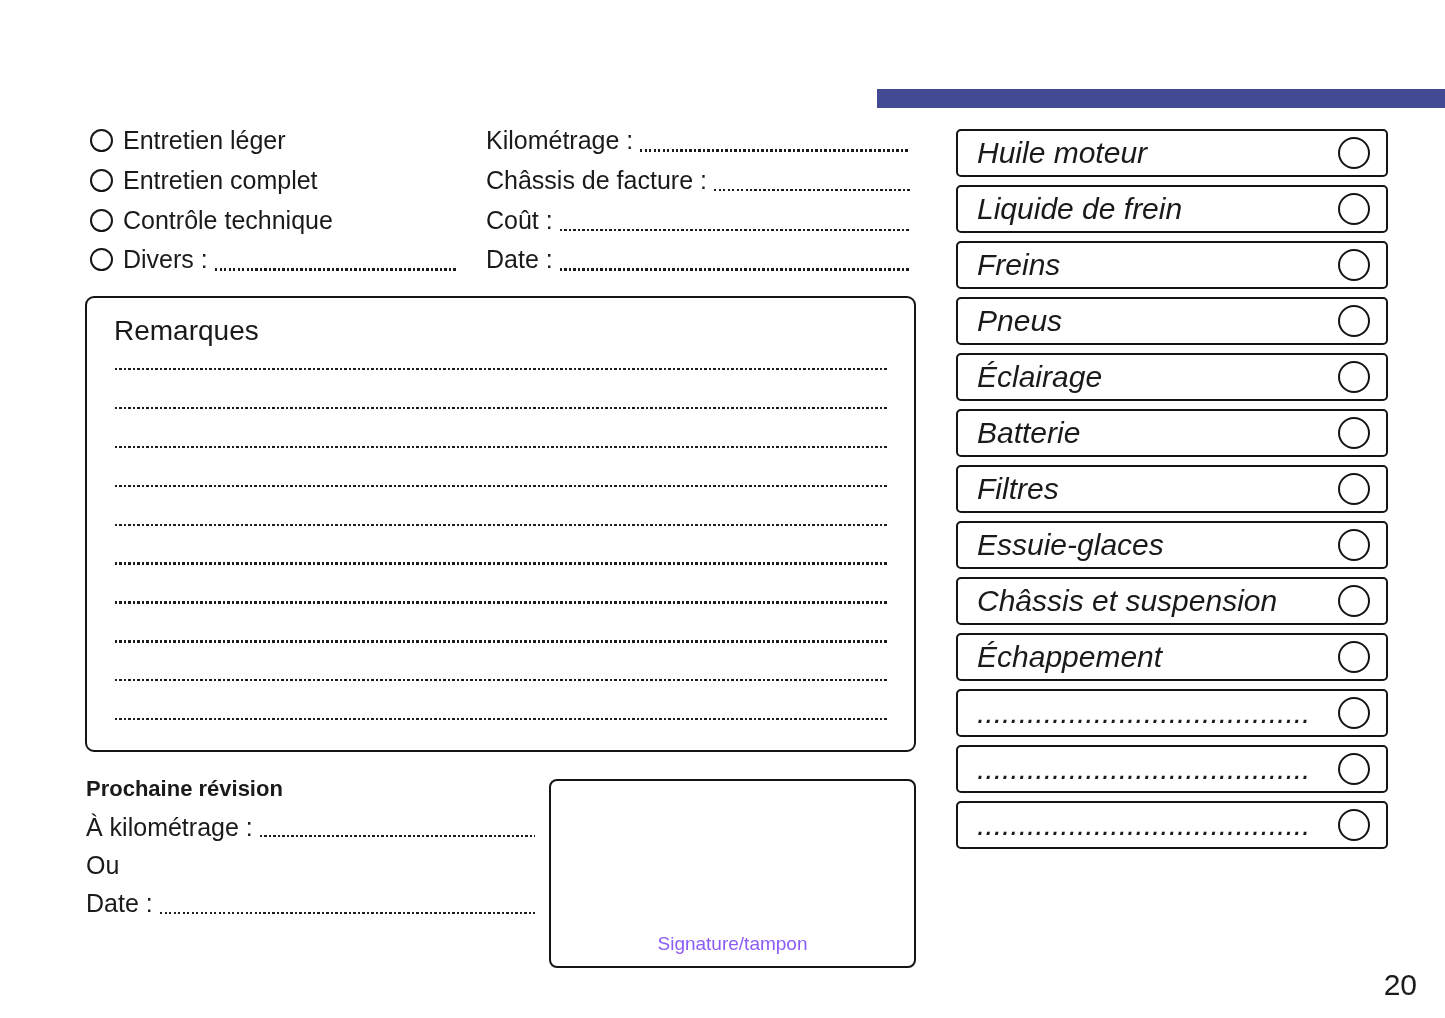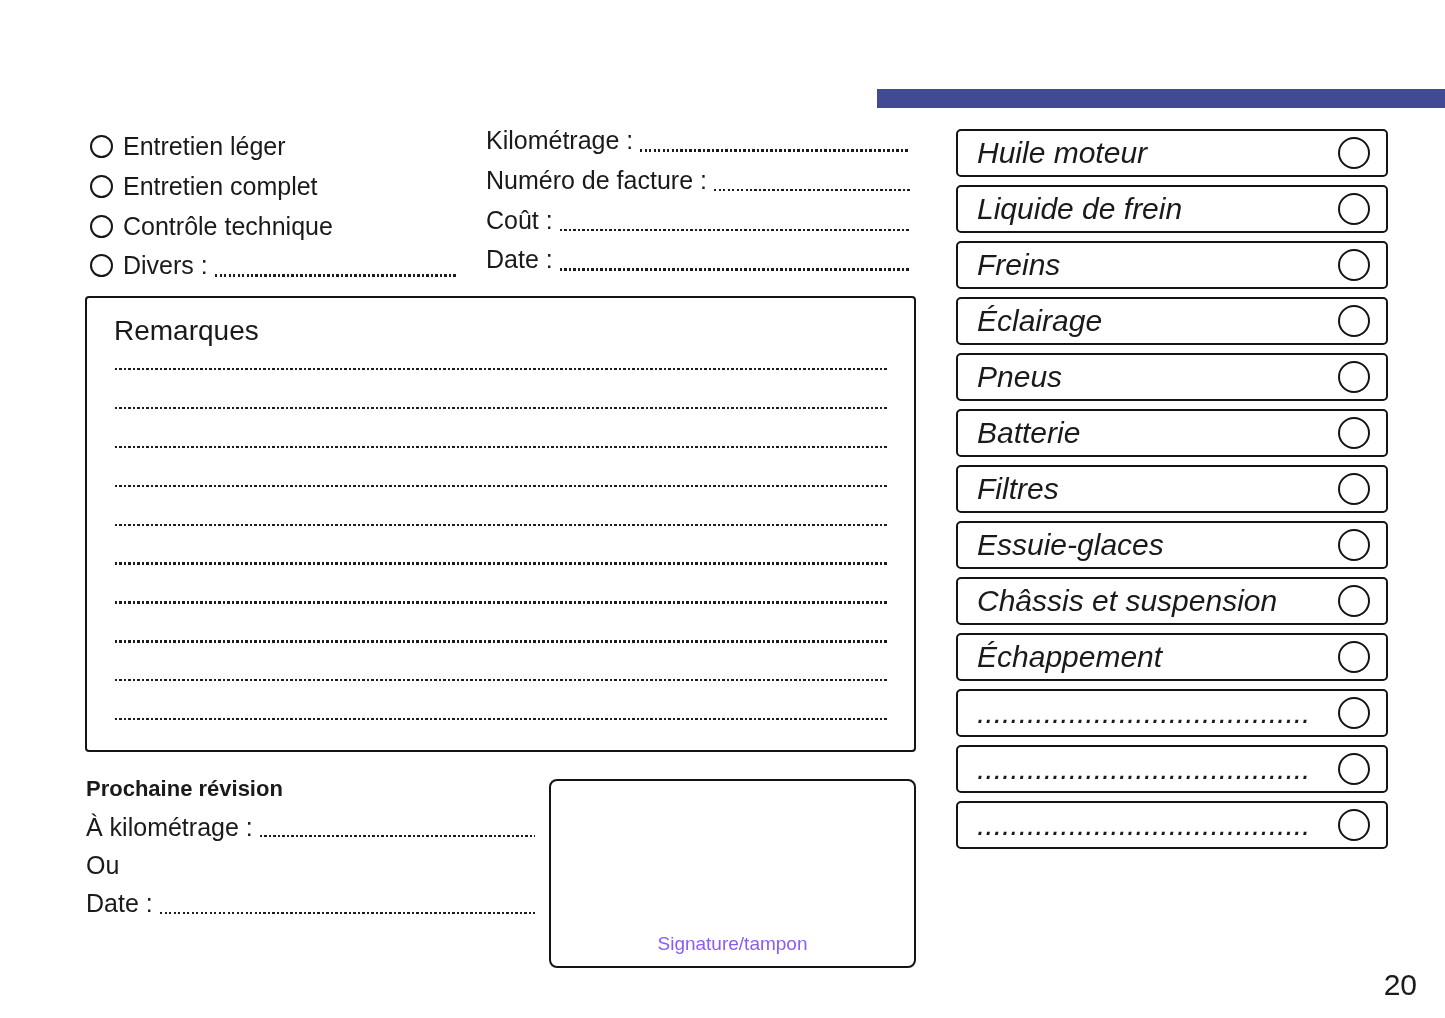--- a/index.html
+++ b/index.html
@@ -12,36 +12,36 @@
   
   .accent-bar { position:absolute; left:877px; top:89px; right:0; height:19px; background:#424A93; }
 
   
   .leader {
     flex:1; height:2.3px; margin-left:7px; align-self:flex-end; margin-bottom:9px;
     background:repeating-linear-gradient(90deg,#1c1c1c 0 2.2px, transparent 2.2px 4.5px);
   }
 
   
-  .service-types { position:absolute; left:90px; top:127px; width:368px; }
+  .service-types { position:absolute; left:90px; top:121px; width:368px; }
   .opt-row { display:flex; align-items:center; height:39.7px; }
   .radio {
     width:23px; height:23px; box-sizing:border-box; flex:none; margin-right:10px;
     border:2.6px solid #161616; border-radius:50%; background:#fff;
   }
   .opt-label, .field-label, .ns-label { font-size:25px; white-space:nowrap; }
 
   
   .record-fields { position:absolute; left:486px; top:121px; width:424px; }
   .field-row { display:flex; align-items:center; height:39.7px; }
 
   
   .remarks-box {
     position:absolute; left:85px; top:296px; width:831px; height:456px;
-    border:2.5px solid #141414; border-radius:4px; box-sizing:border-box; background:#fff;
+    border:2.5px solid #141414; border-radius:9px; box-sizing:border-box; background:#fff;
   }
   .remarks-title { font-size:28px; margin:17px 0 0 27px; }
   .remarks-lines { margin:21px 26px 0 28px; }
   .dotline {
     height:2.3px;
     background:repeating-linear-gradient(90deg,#1c1c1c 0 2.2px, transparent 2.2px 4.5px);
   }
   .dotline + .dotline { margin-top:36.6px; }
 
   
@@ -96,21 +96,21 @@
     <span class="leader"></span>
   </div>
 </div>
 
 <div class="record-fields">
   <div class="field-row">
     <span class="field-label">Kilométrage :</span>
     <span class="leader"></span>
   </div>
   <div class="field-row">
-    <span class="field-label">Numéro de facture :</span>
+    <span class="field-label">Châssis de facture :</span>
     <span class="leader"></span>
   </div>
   <div class="field-row">
     <span class="field-label">Coût :</span>
     <span class="leader"></span>
   </div>
   <div class="field-row">
     <span class="field-label">Date :</span>
     <span class="leader"></span>
   </div>
@@ -158,28 +158,28 @@
   </div>
   <div class="check-row">
     <span class="check-label">Liquide de frein</span>
     <span class="check-circle"></span>
   </div>
   <div class="check-row">
     <span class="check-label">Freins</span>
     <span class="check-circle"></span>
   </div>
   <div class="check-row">
+    <span class="check-label">Pneus</span>
+    <span class="check-circle"></span>
+  </div>
+  <div class="check-row">
     <span class="check-label">Éclairage</span>
     <span class="check-circle"></span>
   </div>
   <div class="check-row">
-    <span class="check-label">Pneus</span>
-    <span class="check-circle"></span>
-  </div>
-  <div class="check-row">
     <span class="check-label">Batterie</span>
     <span class="check-circle"></span>
   </div>
   <div class="check-row">
     <span class="check-label">Filtres</span>
     <span class="check-circle"></span>
   </div>
   <div class="check-row">
     <span class="check-label">Essuie-glaces</span>
     <span class="check-circle"></span>

